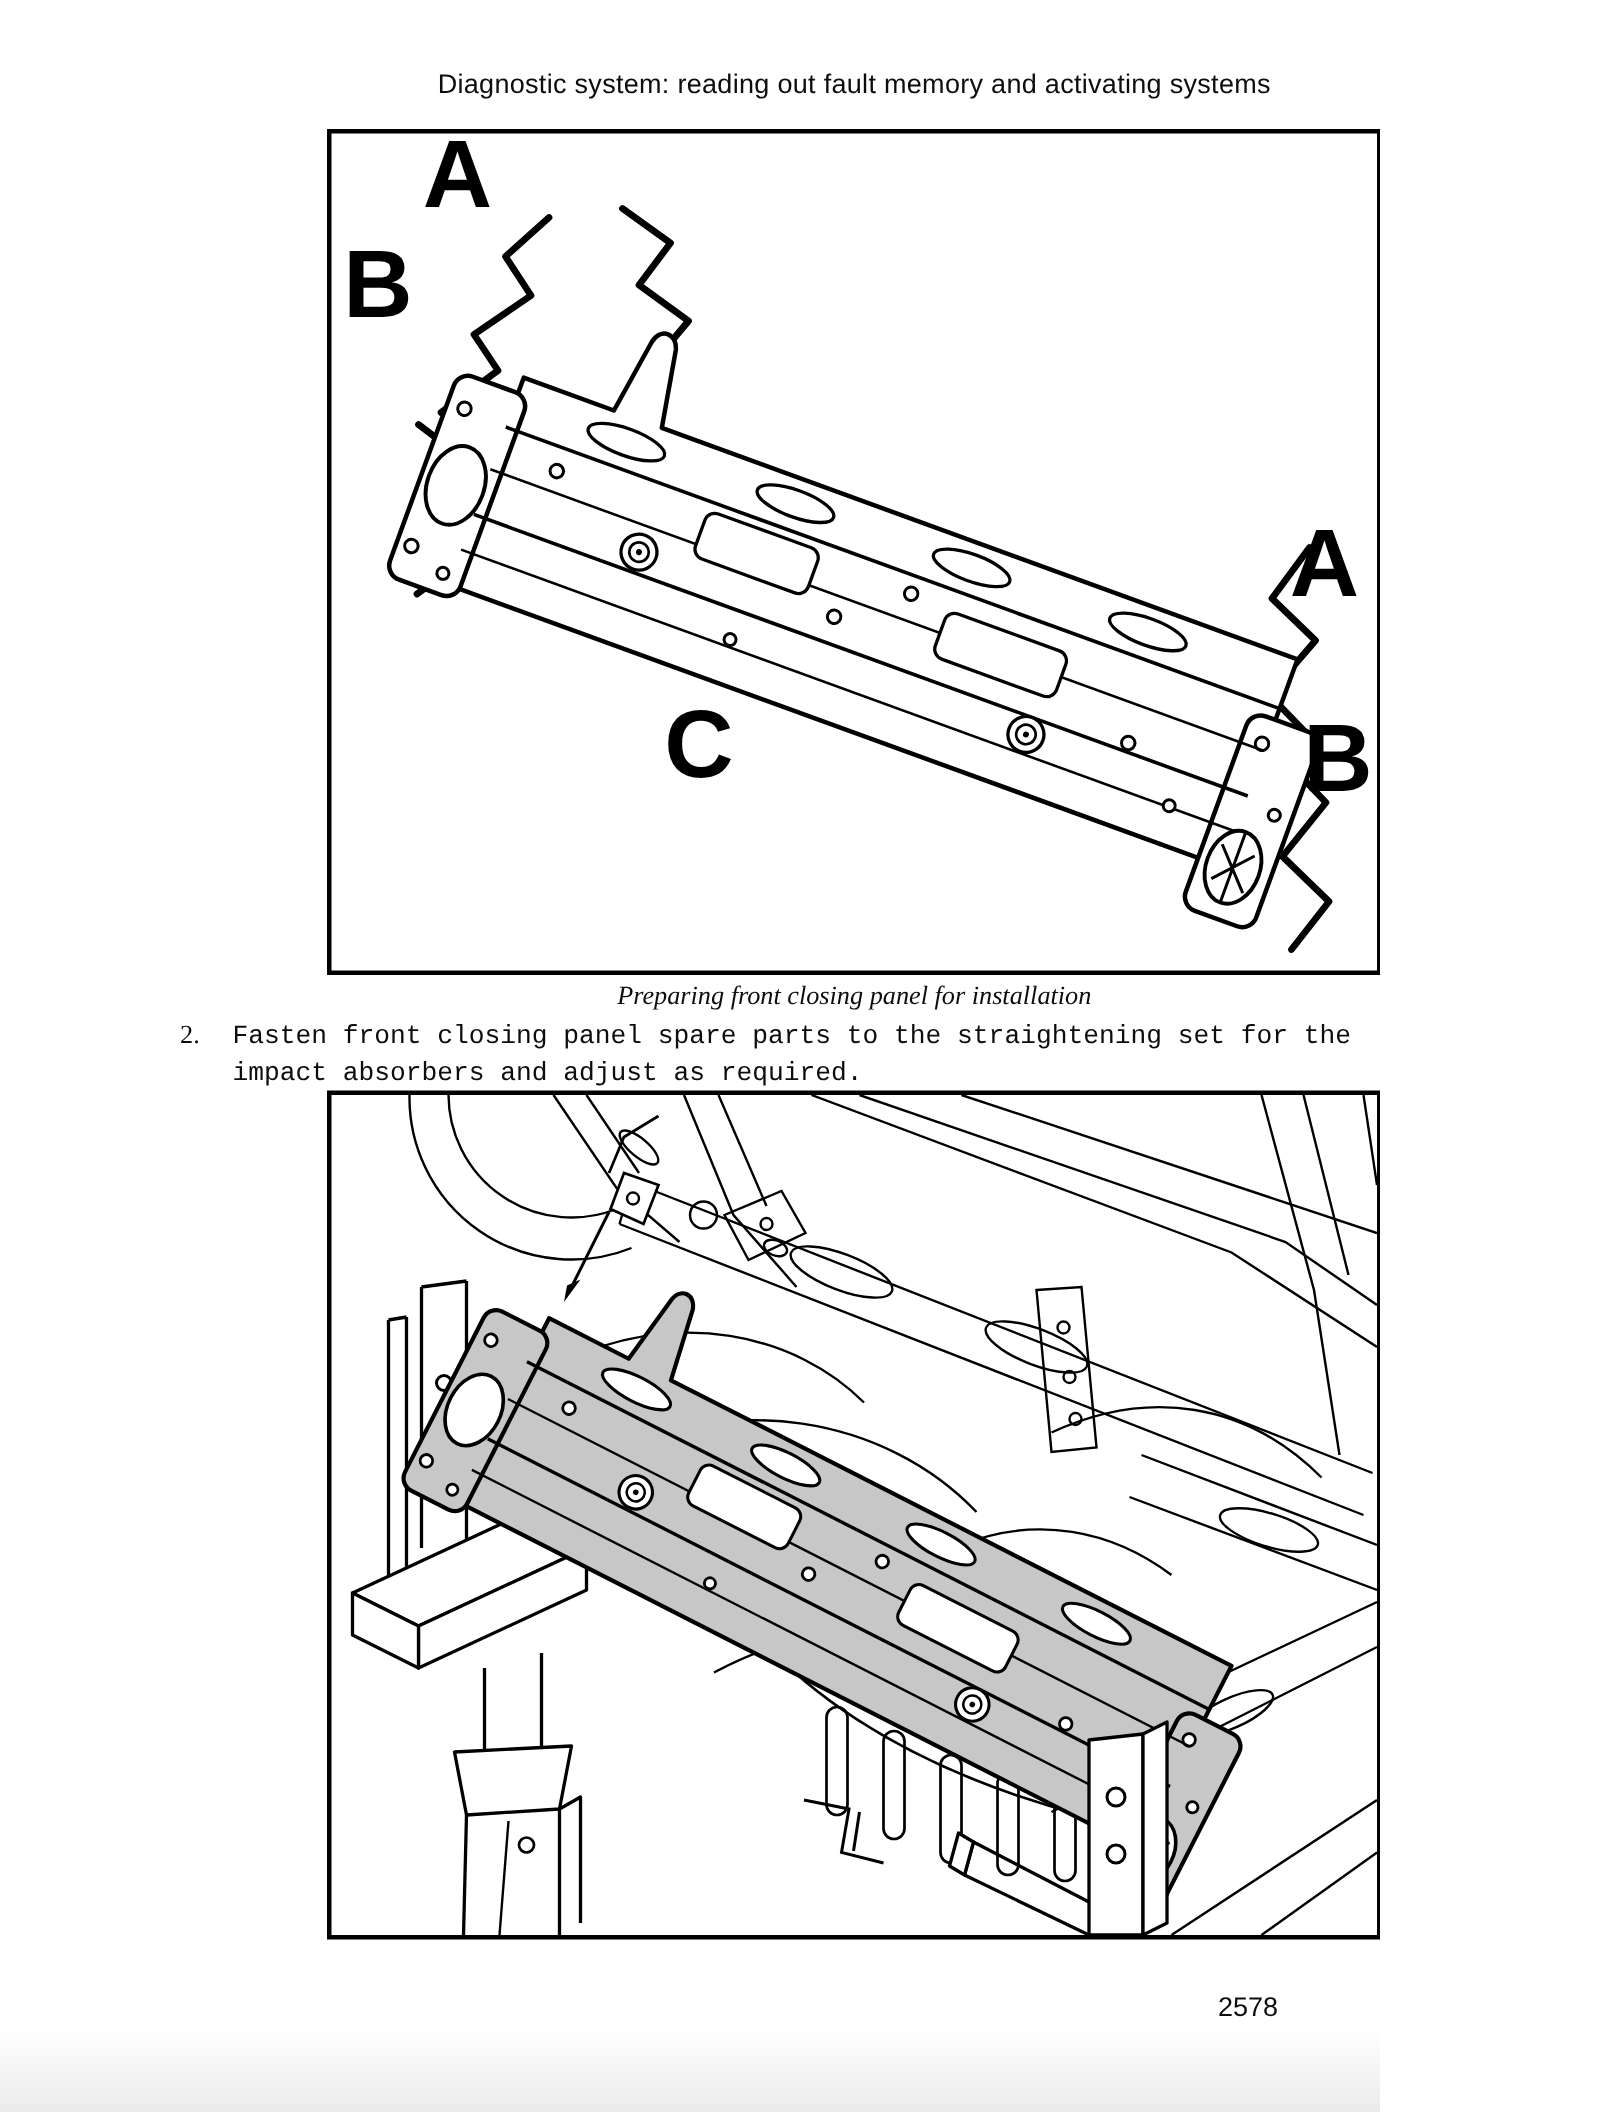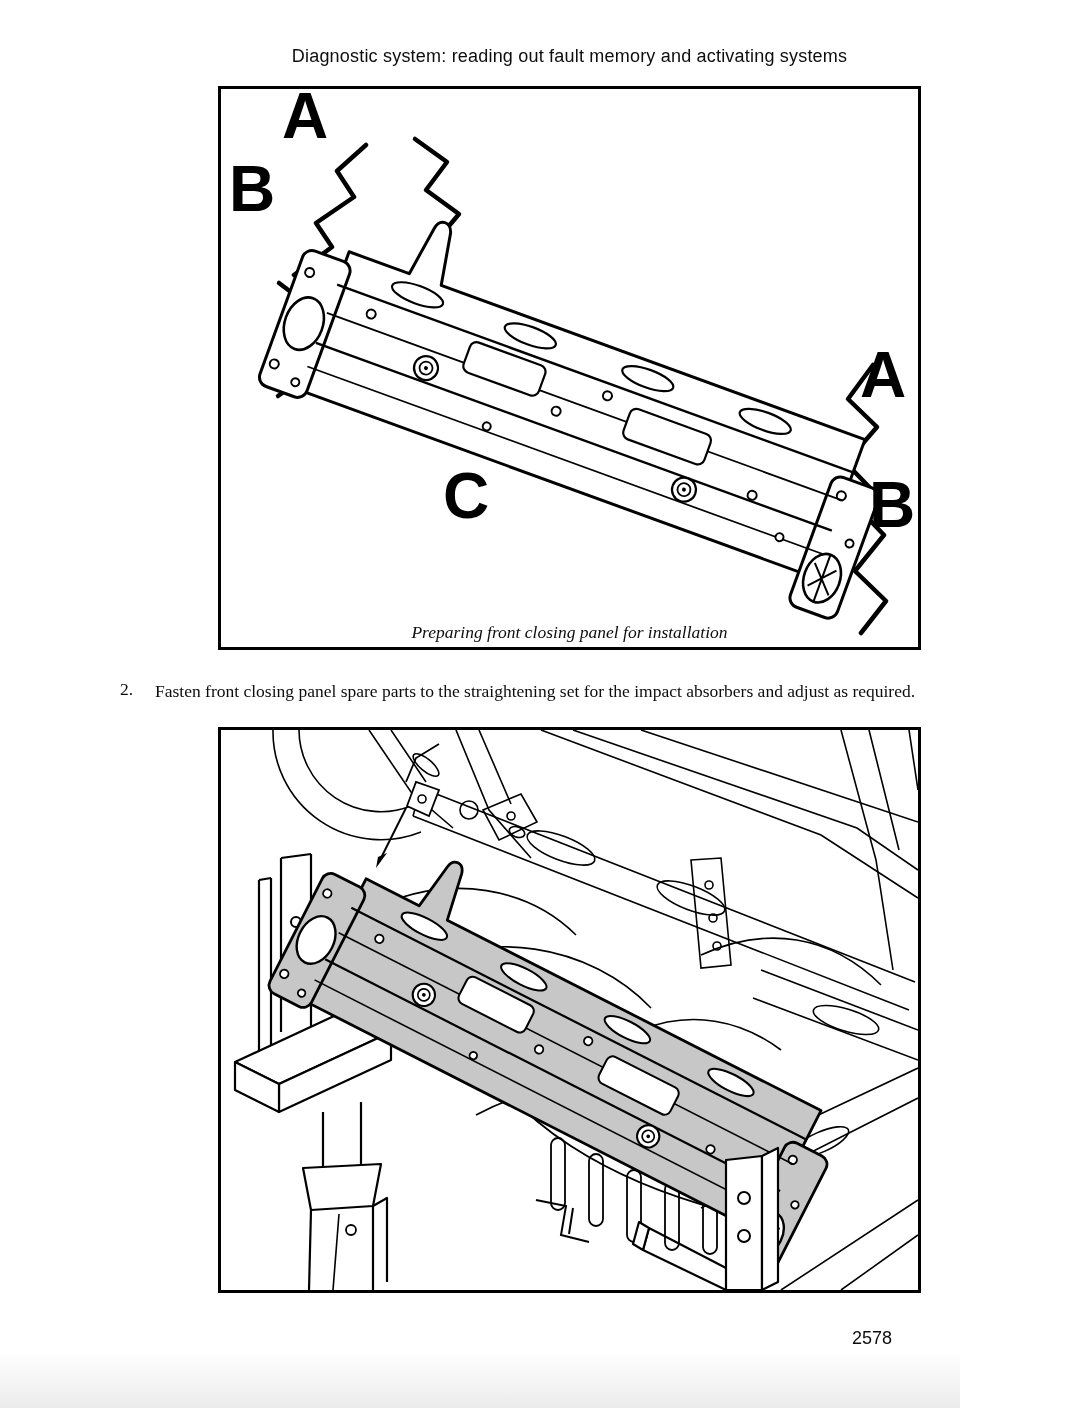--- a/index.html
+++ b/index.html
@@ -3,48 +3,47 @@
 <meta charset="utf-8">
 <style>
   html,body{margin:0;padding:0;background:#ffffff;}
   .page{
     position:relative;
     width:920px;height:1408px;
     background:#ffffff;
     font-family:"Liberation Sans",sans-serif;
     color:#111111;
     overflow:hidden;
-    padding-left:40px;
   }
   .header{
     position:absolute;left:218px;top:46px;width:703px;
     text-align:center;font-size:18px;font-weight:400;color:#0d0d0d;
     letter-spacing:0.2px;
   }
   .fig{
     position:absolute;left:218px;margin:0;
     width:703px;box-sizing:border-box;
     border:3px solid #000;background:#fff;
   }
   .fig1{top:86px;height:564px;}
   .fig2{top:727px;height:566px;}
   .fig svg{display:block;width:100%;height:100%;}
   .caption{
-    position:absolute;left:218px;top:622px;width:703px;
+    position:absolute;left:218px;top:653px;width:703px;
     text-align:center;
     font-family:"Liberation Serif",serif;font-style:italic;
     font-size:17.5px;color:#0d0d0d;
   }
   .step-num{
     position:absolute;left:120px;top:679px;
     font-family:"Liberation Serif",serif;font-size:17.5px;color:#0d0d0d;
   }
   .step-text{
     position:absolute;left:155px;top:679px;width:798px;
-    font-family:Liberation Serif, serif;font-size:17.5px;line-height:24.5px;
+    font-family:Liberation Mono, monospace;font-size:17.5px;line-height:24.5px;
     color:#0d0d0d;
   }
   .footer-left{
     position:absolute;left:126px;top:1328px;
     font-size:18px;color:#0d0d0d;
   }
   .footer-page{
     position:absolute;right:68px;top:1328px;
     font-size:18px;color:#0d0d0d;
   }

